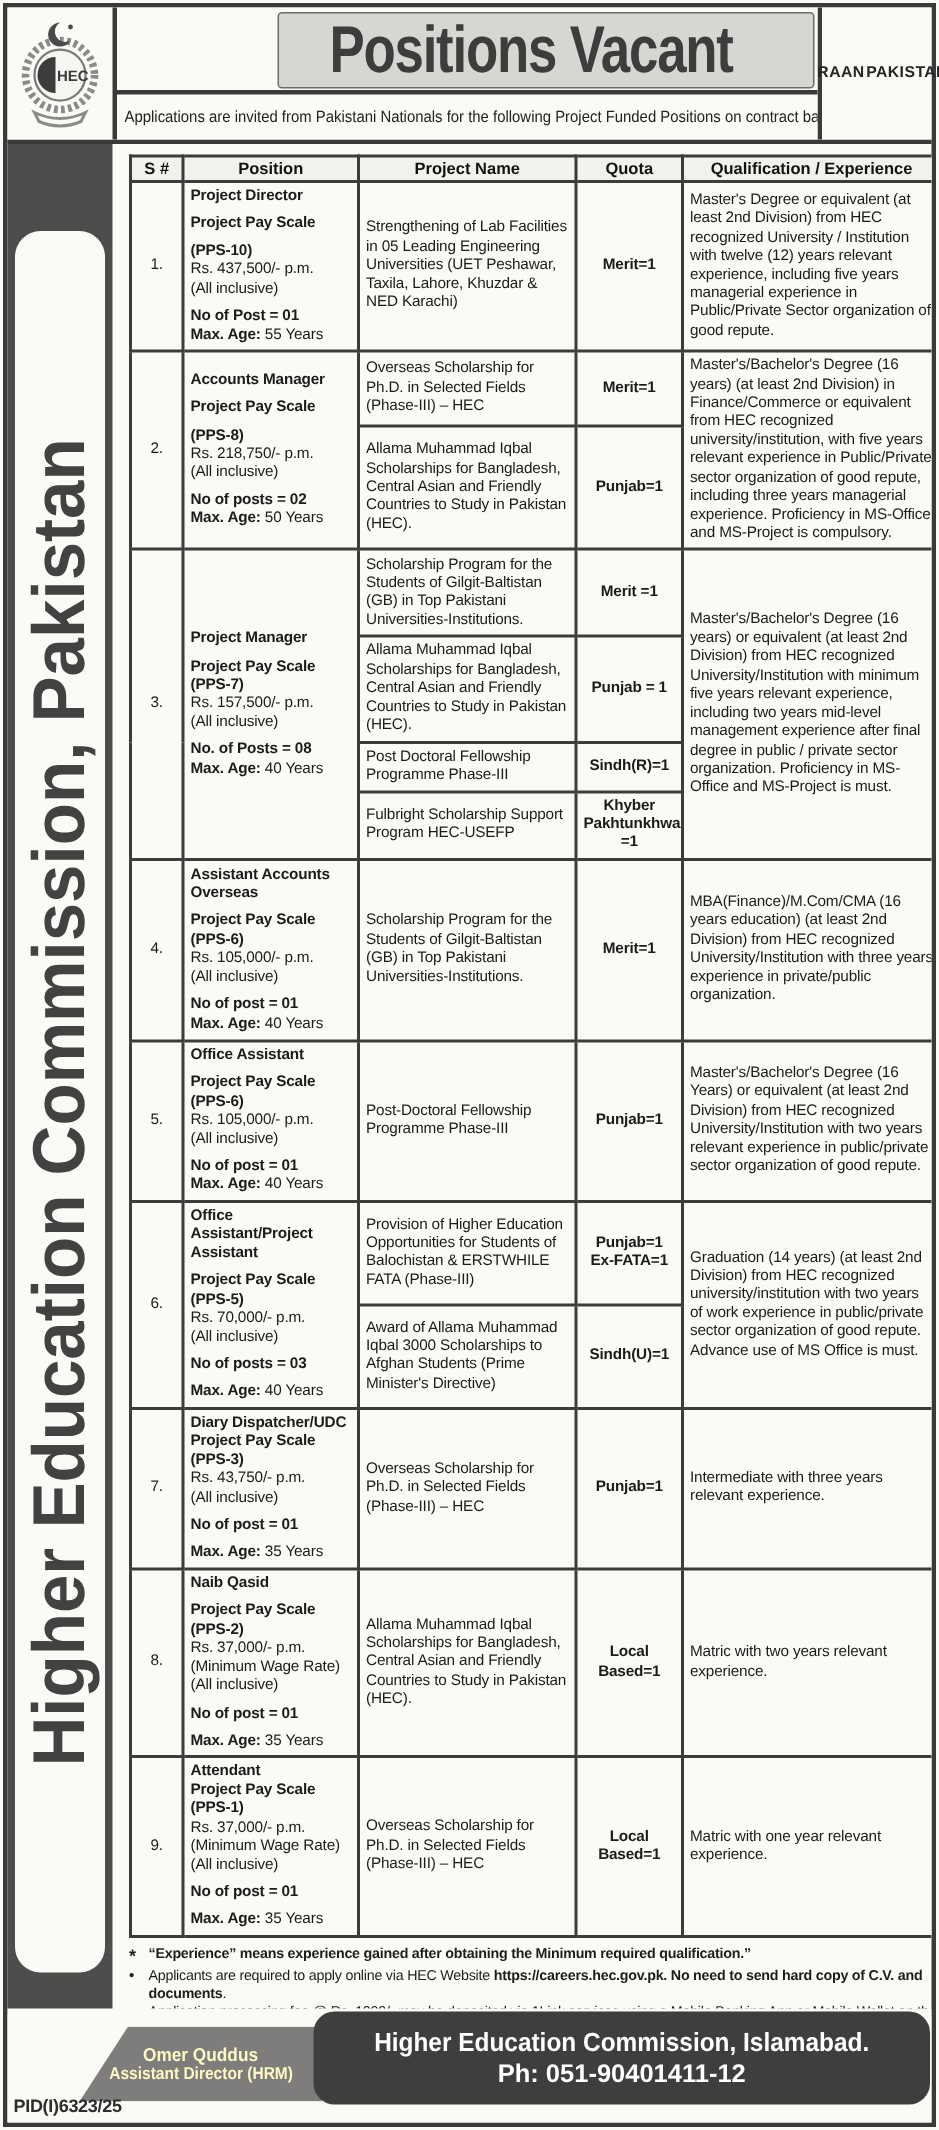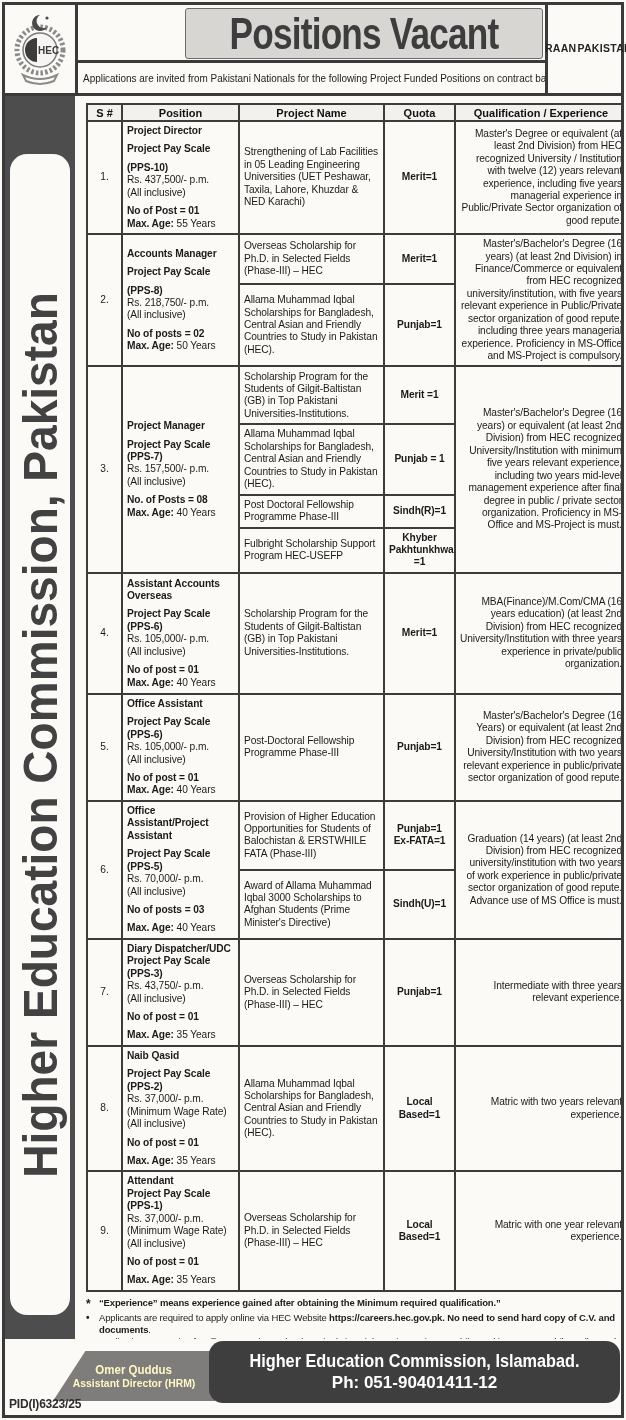--- a/index.html
+++ b/index.html
@@ -3,21 +3,21 @@
 <meta charset="utf-8">
 <style>
   html,body{margin:0;padding:0;background:#e9e8e4;}
   .page{position:relative;width:626px;height:1420px;background:#fbfaf7;font-family:"Liberation Sans",sans-serif;color:#1e1e1e;overflow:hidden;}
   .ad{position:absolute;inset:2px;border:3px solid #3a3a3a;background:#fbfaf7;}
 
   
   .header{position:absolute;top:0;left:0;right:0;height:88px;display:flex;border-bottom:3px solid #3a3a3a;}
   .logo-box{width:70px;border-right:3px solid #3a3a3a;display:flex;align-items:center;justify-content:center;background:#fbfaf7;}
   .title-area{flex:1;position:relative;background:#fbfaf7;}
-  .title-band{position:absolute;top:3px;right:2px;width:356px;height:49px;background:#d7d6d3;border:1px solid #6b6b6b;border-radius:3px;display:flex;align-items:center;justify-content:center;overflow:hidden;margin-left:32px;}
+  .title-band{position:absolute;top:3px;right:2px;width:356px;height:49px;background:#d7d6d3;border:1px solid #6b6b6b;border-radius:3px;display:flex;align-items:center;overflow:hidden;margin-left:32px;}
   .title-band h1{margin:0;font-size:44px;font-weight:bold;color:#3d3d3d;letter-spacing:-1px;transform:scaleX(.8);white-space:nowrap;}
   .subtitle-row{position:absolute;left:0;right:0;top:55px;bottom:0;border-top:3px solid #3a3a3a;display:flex;align-items:center;padding-left:5px;overflow:hidden;}
   .subtitle-row span{font-size:10.8px;color:#222;white-space:nowrap;transform:scaleX(.92);transform-origin:left center;}
   .uraan-box{width:73px;border-left:3px solid #3a3a3a;display:flex;flex-direction:row;align-items:center;justify-content:center;gap:1px;background:#fbfaf7;}
   .uraan-txt{font-size:10.5px;font-weight:bold;color:#252525;letter-spacing:.3px;line-height:1.1;}
   .uraan-tagline{width:50px;height:7px;margin-top:2px;border-top:2px dotted #9a9a9a;border-bottom:1px dotted #bdbdbd;}
 
   
   .sidebar{position:absolute;top:91px;left:0;width:70px;height:1247px;background:#4d4d4d;}
   .sidebar-plate{position:absolute;left:5px;right:5px;top:58px;bottom:28px;background:#fbfaf7;border-radius:17px;overflow:visible;}
@@ -28,21 +28,21 @@
   .content{position:absolute;left:70px;top:91px;right:0;height:1249px;overflow:hidden;}
   table.positions{border-collapse:collapse;margin:7px 0 0 11px;width:540px;table-layout:fixed;background:#fbfaf7;}
   table.positions th,table.positions td{border:2px solid #3c3c3c;}
   table.positions th{font-size:11px;font-weight:bold;height:15px;padding:0 1px;color:#111;background:#f2f1ee;}
   table.positions td{font-size:10.2px;line-height:1.22;letter-spacing:-.1px;color:#1b1b1b;padding:3px 4px;vertical-align:middle;}
   td.c-sn{text-align:center;font-size:10.5px;}
   td.c-pos{vertical-align:middle;padding-left:6px;}
   td.c-pos .gap{margin-top:6px;}
   td.c-proj{padding-left:6px;}
   td.c-quota{text-align:center;font-weight:bold;font-size:10.3px;}
-  td.c-qual{font-size:10px;letter-spacing:-.2px;padding:4px 5px;line-height:1.24;text-align:right;}
+  td.c-qual{font-size:10px;letter-spacing:-.2px;padding:4px 5px;line-height:1.24;}
   b{font-weight:bold;}
 
   
   .notes{margin:5px 4px 0 11px;width:542px;}
   .note{display:flex;margin-bottom:1.5px;}
   .note .bullet{width:13px;flex:0 0 13px;text-align:left;font-weight:bold;font-size:10px;line-height:1.17;color:#1c1c1c;}
   .note .bullet.star{font-size:12px;}
   .note .body{flex:1;font-size:9.5px;line-height:1.17;letter-spacing:-.15px;color:#1c1c1c;}
 
   

